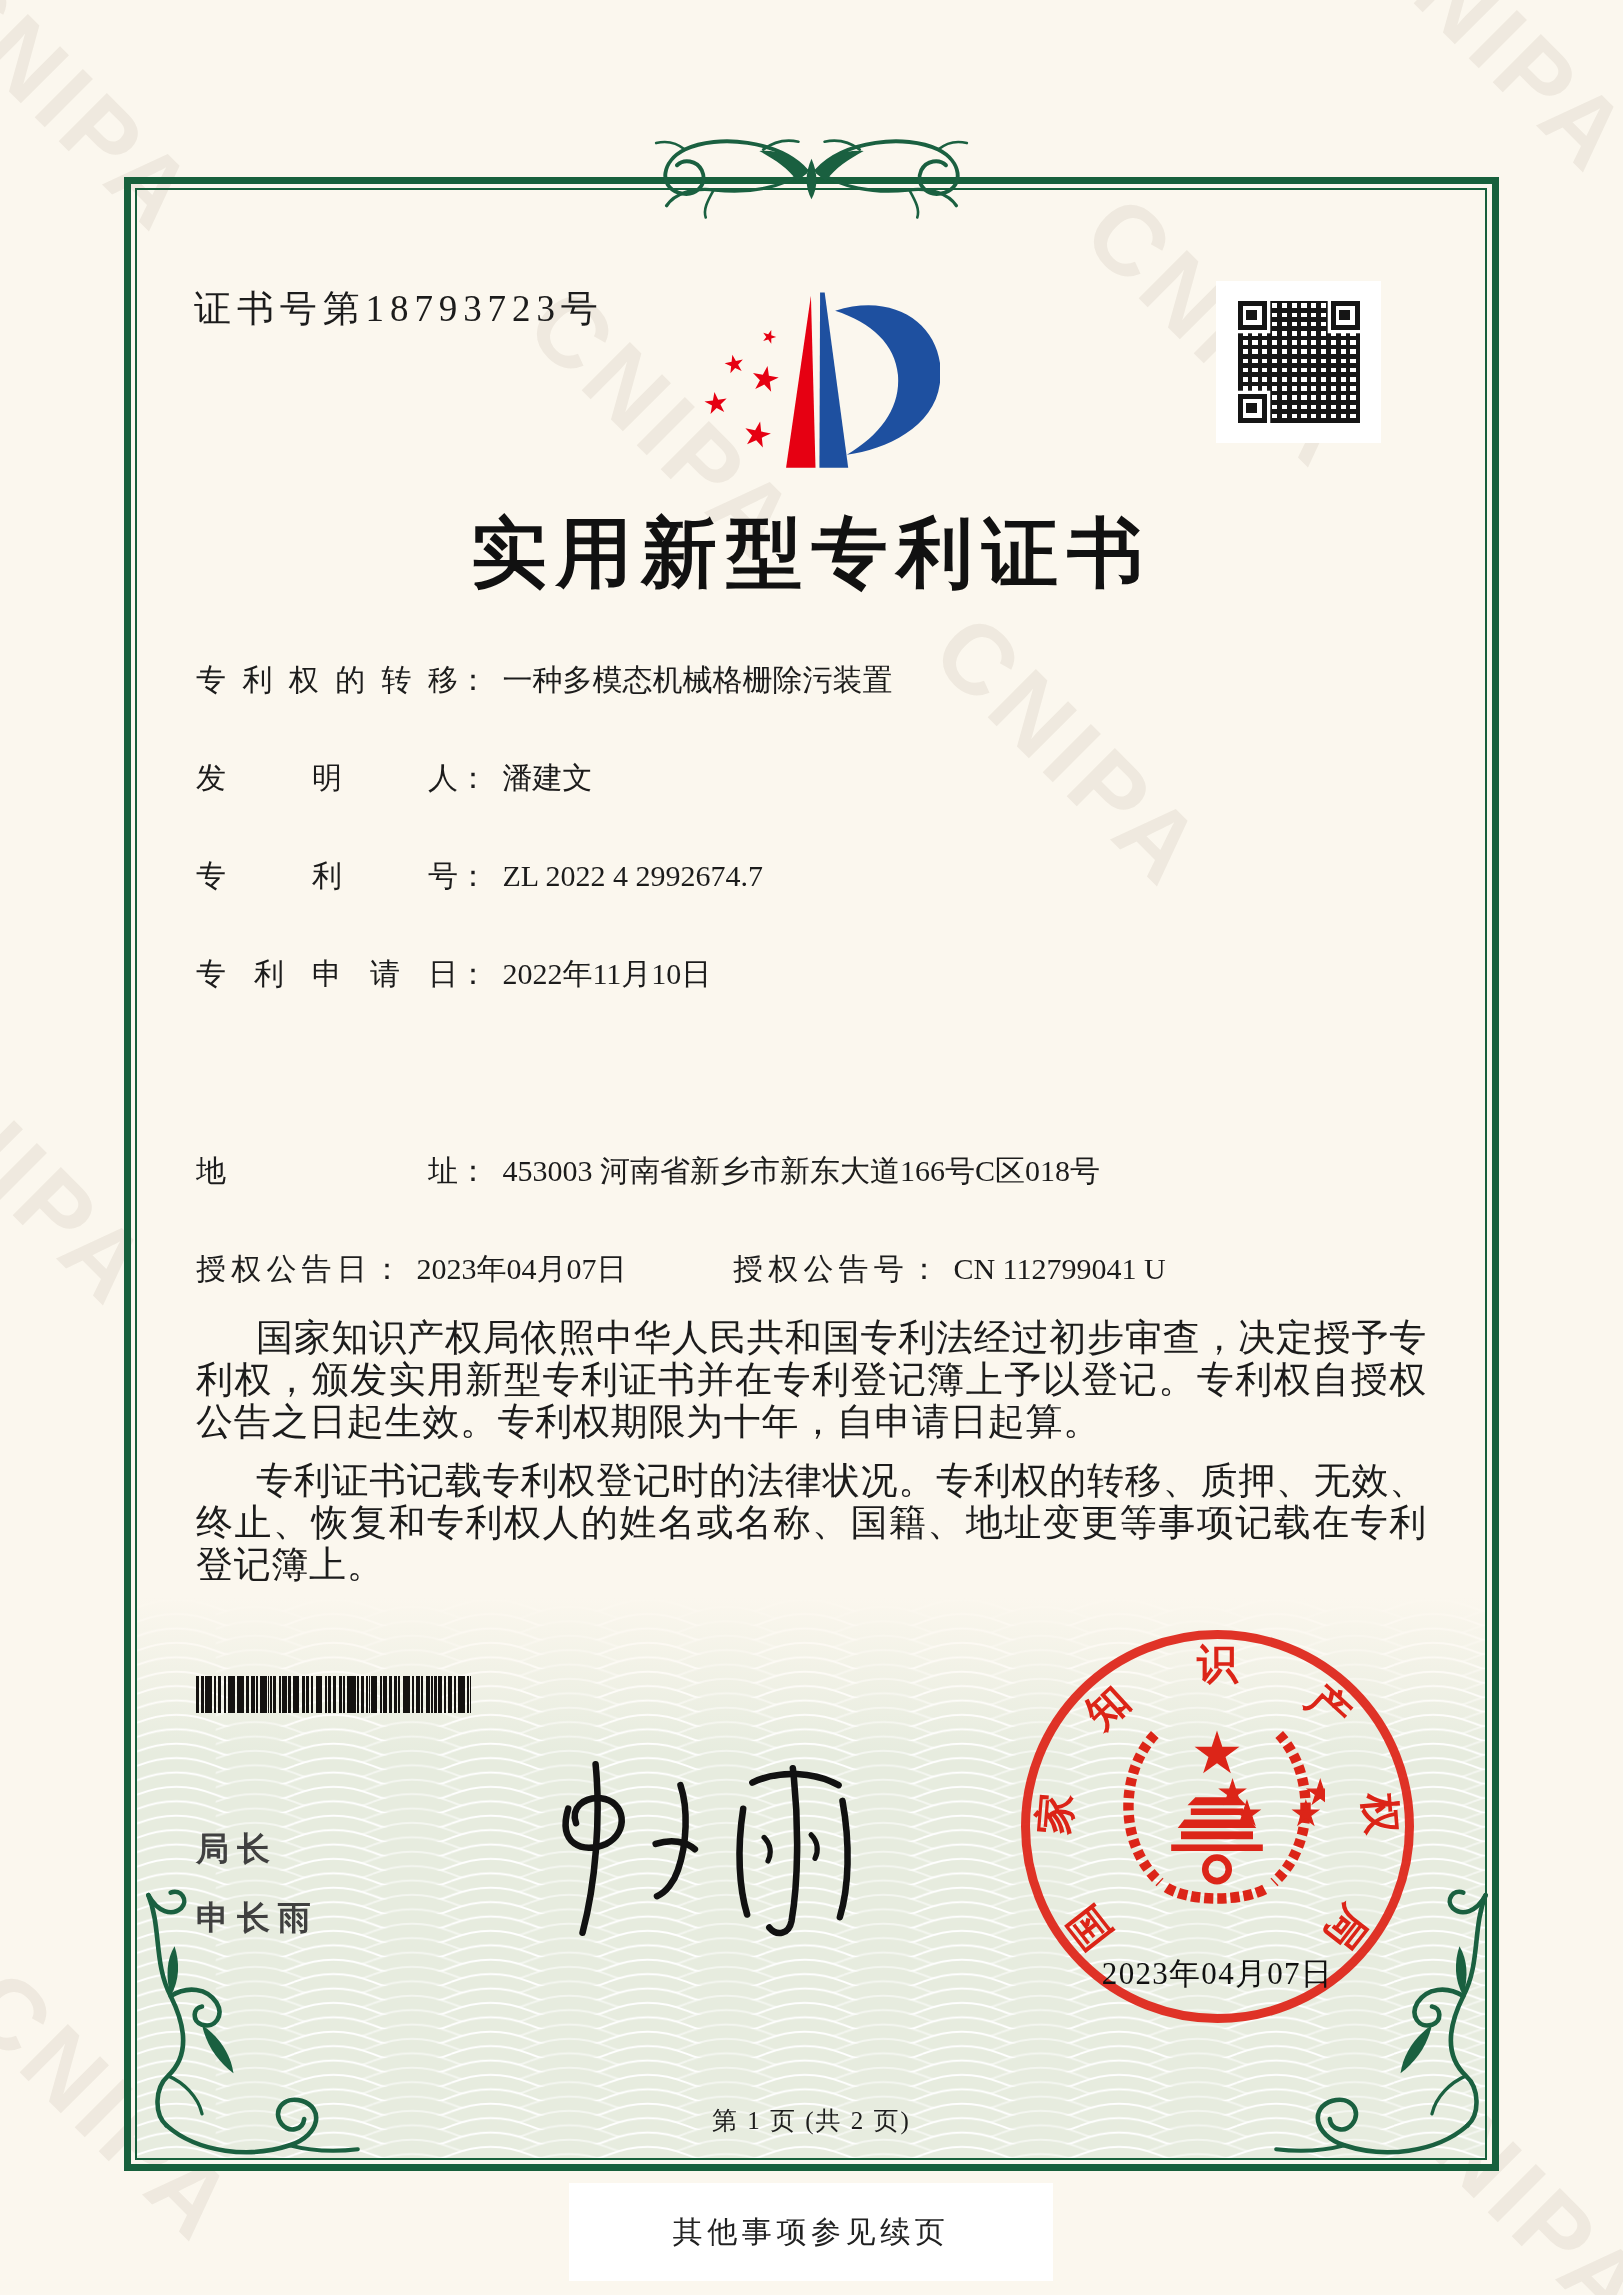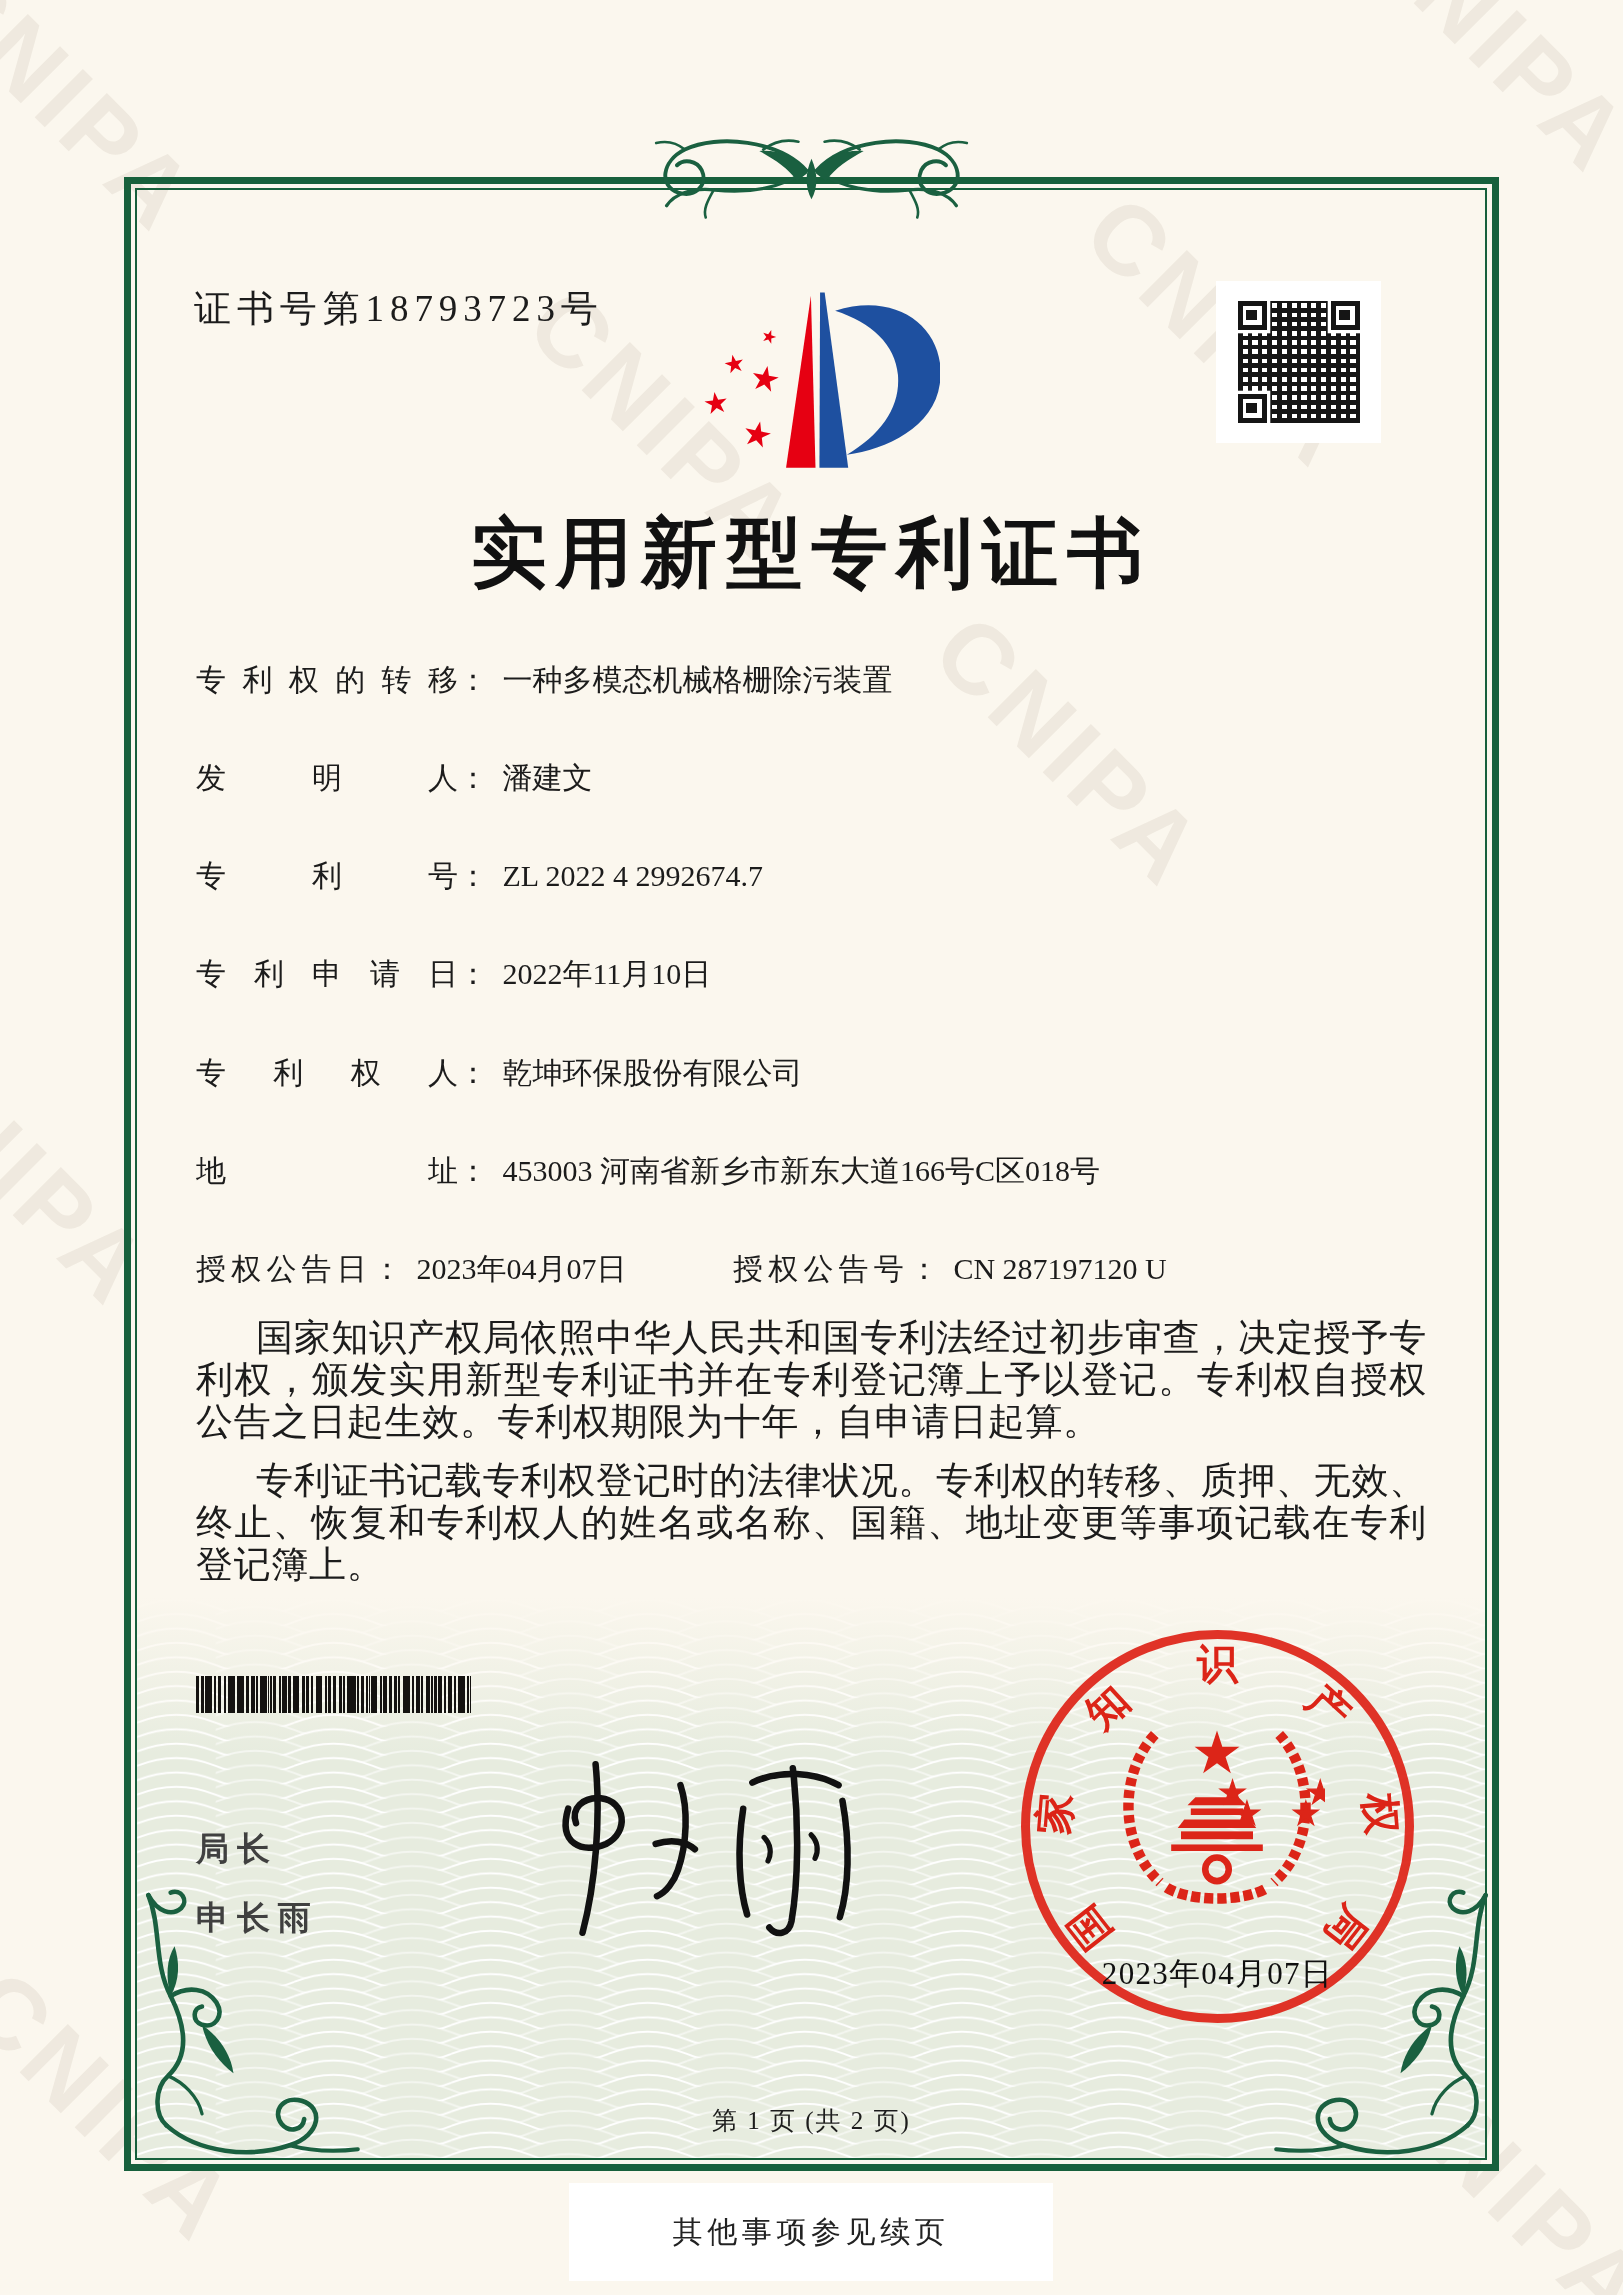--- a/index.html
+++ b/index.html
@@ -182,31 +182,28 @@
     </div>
     <div class="field-row" style="top:758px">
       <span class="field-label">发明人</span><span>：</span><span class="field-value">潘建文</span>
     </div>
     <div class="field-row" style="top:856px">
       <span class="field-label">专利号</span><span>：</span><span class="field-value">ZL 2022 4 2992674.7</span>
     </div>
     <div class="field-row" style="top:954px">
       <span class="field-label">专利申请日</span><span>：</span><span class="field-value">2022年11月10日</span>
     </div>
-    <div class="field-row" style="top:1053px">
-      <span class="field-label">专利权人</span><span>：</span><span class="field-value">乾坤环保股份有限公司</span>
-    </div>
     <div class="field-row" style="top:1151px">
       <span class="field-label">地址</span><span>：</span><span class="field-value">453003 河南省新乡市新东大道166号C区018号</span>
     </div>
 
     <div class="field-row" style="top:1249px">
       <span class="grant-label">授权公告日</span><span>：</span><span class="field-value">2023年04月07日</span>
       <span class="grant-group2">
-        <span class="grant-label">授权公告号</span><span>：</span><span class="field-value">CN 287197120 U</span>
+        <span class="grant-label">授权公告号</span><span>：</span><span class="field-value">CN 112799041 U</span>
       </span>
     </div>
 
     <div class="paragraphs">
       <p>国家知识产权局依照中华人民共和国专利法经过初步审查，决定授予专利权，颁发实用新型专利证书并在专利登记簿上予以登记。专利权自授权公告之日起生效。专利权期限为十年，自申请日起算。</p>
       <p>专利证书记载专利权登记时的法律状况。专利权的转移、质押、无效、终止、恢复和专利权人的姓名或名称、国籍、地址变更等事项记载在专利登记簿上。</p>
     </div>
 
     <div class="barcode"></div>
 

